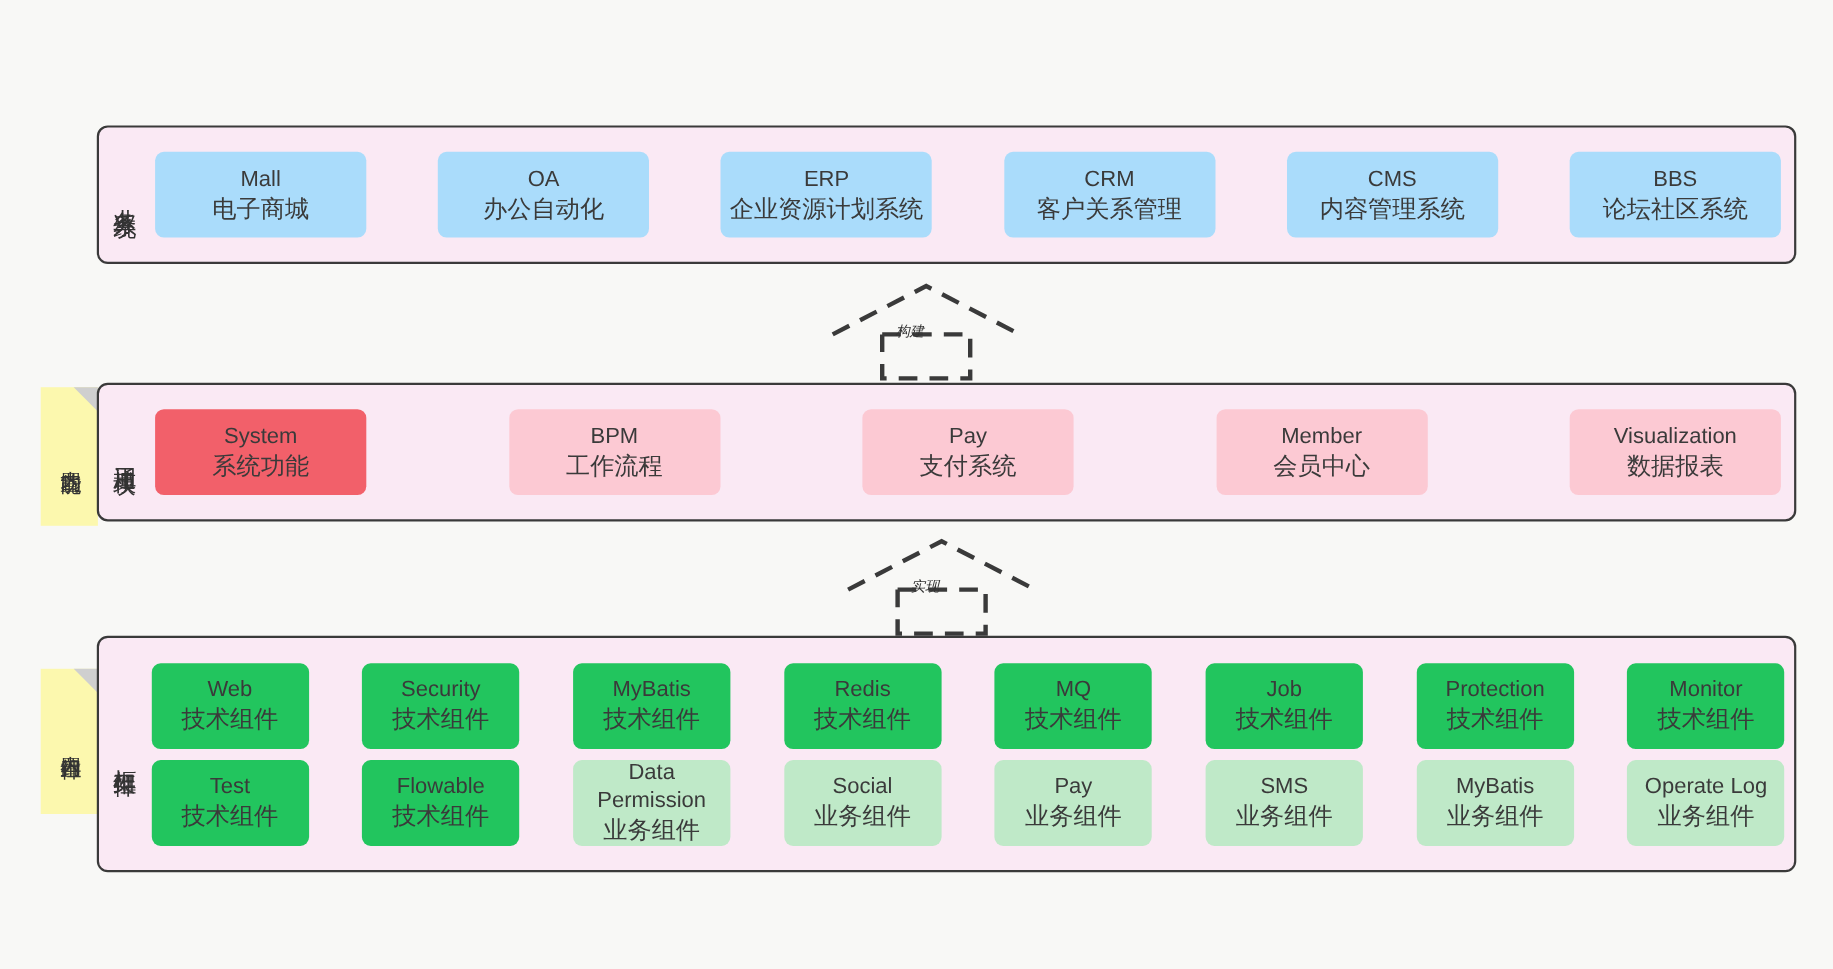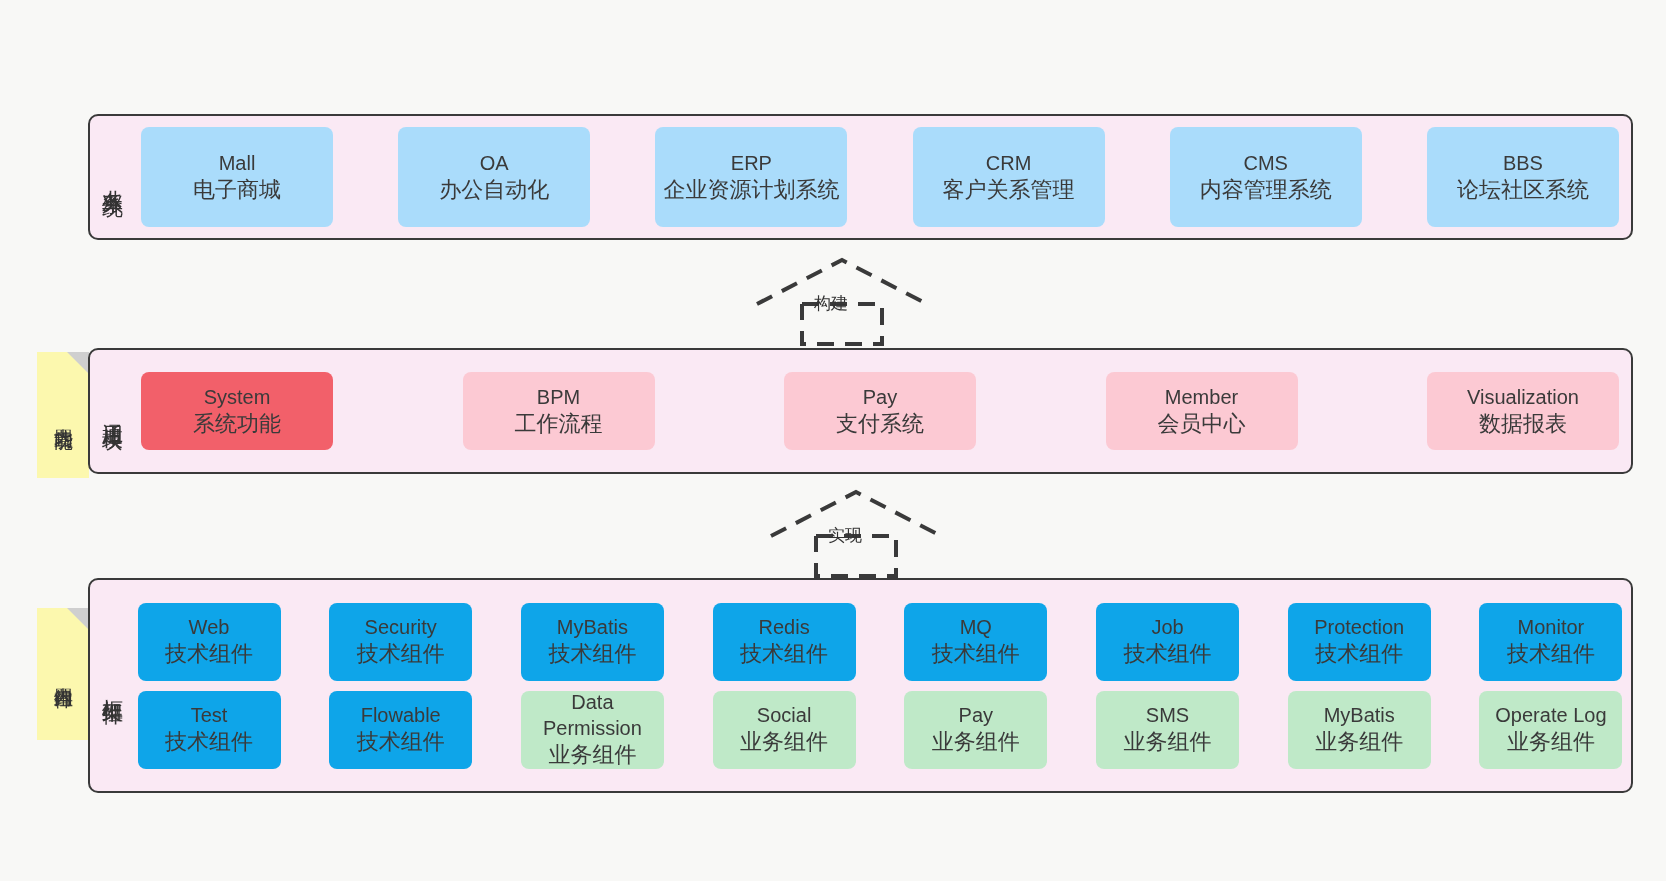--- a/index.html
+++ b/index.html
@@ -68,42 +68,42 @@
   }
   .node .n-en { font-size: 20px; }
   .node .n-cn { font-size: 22px; }
 
   
   #band-business { left: 88px; top: 114px; width: 1545px; height: 126px; }
   #band-business .band-body { gap: 0; }
   .biz-row { display: flex; gap: 0; width: 100%; justify-content: space-between; padding-left: 7px; }
   .node-biz {
     width: 192px;
-    height: 100px;
+    height: 78px;
     background: #aadcfb;
   }
 
   
   #band-module { left: 88px; top: 348px; width: 1545px; height: 126px; justify-content: center; }
   .mod-row { display: flex; width: 100%; justify-content: space-between; padding-left: 7px; }
   .node-mod {
     width: 192px;
     height: 78px;
     background: #fcc9d3;
   }
   .node-mod.strong { background: #f2606a; }
 
   
   #band-framework { left: 88px; top: 578px; width: 1545px; height: 215px; }
   #band-framework .band-body { flex-direction: column; justify-content: center; gap: 10px; padding: 0 12px 0 0; }
   .fw-row { display: flex; width: 100%; justify-content: space-between; padding-left: 7px; }
   .node-fw {
     width: 143px;
     height: 78px;
-    background: #0ea5e9;
+    background: #22c55e;
   }
   .node-fw.biz { background: #bfe9c8; }
 
   
   .note {
     position: absolute;
     box-sizing: border-box;
     background: #fcf8ae;
     display: flex;
     align-items: center;
@@ -126,25 +126,26 @@
     border-top: 22px solid #cfcfcf;
   }
   #note-function { left: 37px; top: 352px; width: 52px; height: 126px; }
   #note-component { left: 37px; top: 608px; width: 52px; height: 132px; }
 
   
   .arrow { position: absolute; }
   .arrow svg { display: block; overflow: visible; }
   .arrow-label {
     position: absolute;
-    font-size: 17px;
+    font-size: 13px;
     color: #333;
     background: transparent;
     white-space: nowrap;
     user-select: none;
+    font-style: italic;
   }
   #arrow-build { left: 752px; top: 256px; width: 180px; height: 92px; }
   #arrow-build .arrow-label { left: 62px; top: 36px; }
   #arrow-impl { left: 766px; top: 488px; width: 180px; height: 92px; }
   #arrow-impl .arrow-label { left: 62px; top: 36px; }
 </style>
 </head>
 <body>
 
 <div id="canvas">

